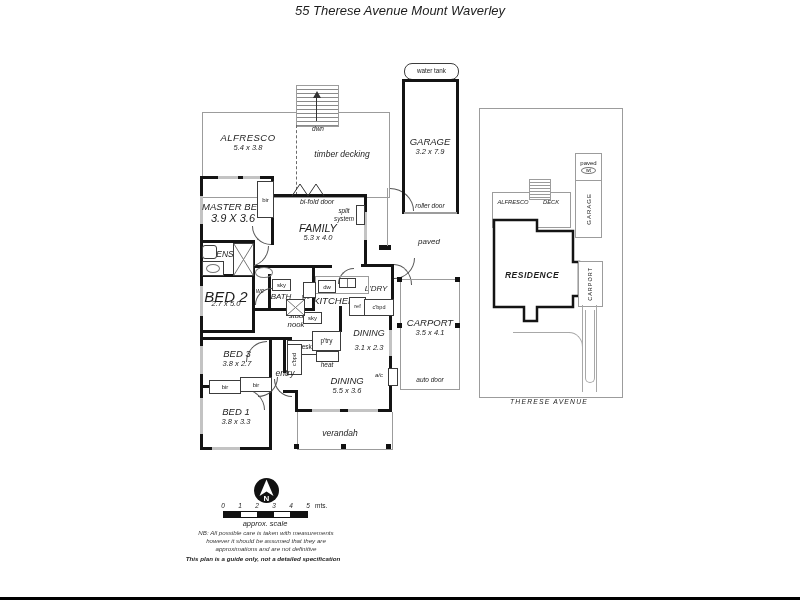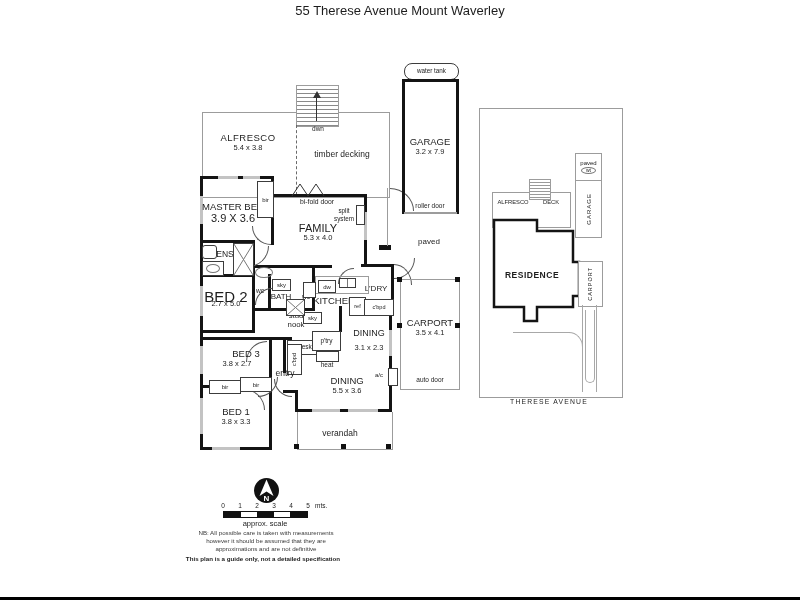--- a/index.html
+++ b/index.html
@@ -1,18 +1,18 @@
 <!DOCTYPE html>
 <html><head>
 <meta charset="utf-8">
 <style>
   html,body{margin:0;padding:0;background:#fff;}
   .canvas{position:relative;width:800px;height:600px;background:#fff;overflow:hidden;
           font-family:"Liberation Sans",sans-serif;color:#1c1c1c;}
-  .lbl{position:absolute;transform:translateX(-50%);white-space:nowrap;color:#1d1d1d;line-height:1;}
+  .lbl{position:absolute;transform:translateX(-50%);white-space:nowrap;color:#1d1d1d;line-height:1;font-style:italic;}
   .lblL{position:absolute;white-space:nowrap;color:#1d1d1d;line-height:1;}
   .wall{position:absolute;background:#141414;}
   .win{position:absolute;background:#c3c3c3;}
   .thinbox{position:absolute;border:1px solid #9c9c9c;background:transparent;}
   .sbox{position:absolute;border:1px solid #3c3c3c;background:#fff;display:flex;align-items:center;justify-content:center;line-height:1;color:#222;}
   .arc{position:absolute;background:transparent;}
   .post{position:absolute;background:#111;}
   .hatch{background:repeating-linear-gradient(180deg,#fff 0 3px,#8a8a8a 3px 4px);}
   .hatchS{background:repeating-linear-gradient(180deg,#fff 0 2px,#9a9a9a 2px 3px);}
   .vtxt{writing-mode:vertical-rl;transform:rotate(180deg);letter-spacing:1px;}
@@ -133,21 +133,21 @@
       <span>desk</span>
     </div>
   <div class="sbox" style="left:312px;top:331px;width:27px;height:18px;font-size:6.5px;">
       <span>p'try</span>
     </div>
   <div class="sbox" style="left:316px;top:351px;width:21px;height:9px;"></div>
   <div class="lbl" style="left:327px;top:362px;font-size:6.5px;">heat</div>
   <div class="sbox" style="left:287px;top:344px;width:13px;height:29px;">
       <span class="vtxt" style="font-size:5.5px;letter-spacing:0;">c'bpd</span>
     </div>
-  <div class="lbl" style="left:237px;top:349px;font-size:9.5px;margin-left:9px;">BED 3</div>
+  <div class="lbl" style="left:237px;top:349px;font-size:9.5px;">BED 3</div>
   <div class="lbl" style="left:237px;top:360px;font-size:7.5px;">3.8 x 2.7</div>
   <div class="sbox" style="left:209px;top:380px;width:30px;height:12px;font-size:6px;">
       <span>bir</span>
     </div>
   <div class="sbox" style="left:240px;top:377px;width:30px;height:13px;font-size:6px;">
       <span>bir</span>
     </div>
   <div class="lbl" style="left:285px;top:369px;font-size:8.5px;">entry</div>
   <div class="lbl" style="left:236px;top:407px;font-size:9.5px;">BED 1</div>
   <div class="lbl" style="left:236px;top:418px;font-size:7.5px;">3.8 x 3.3</div>

